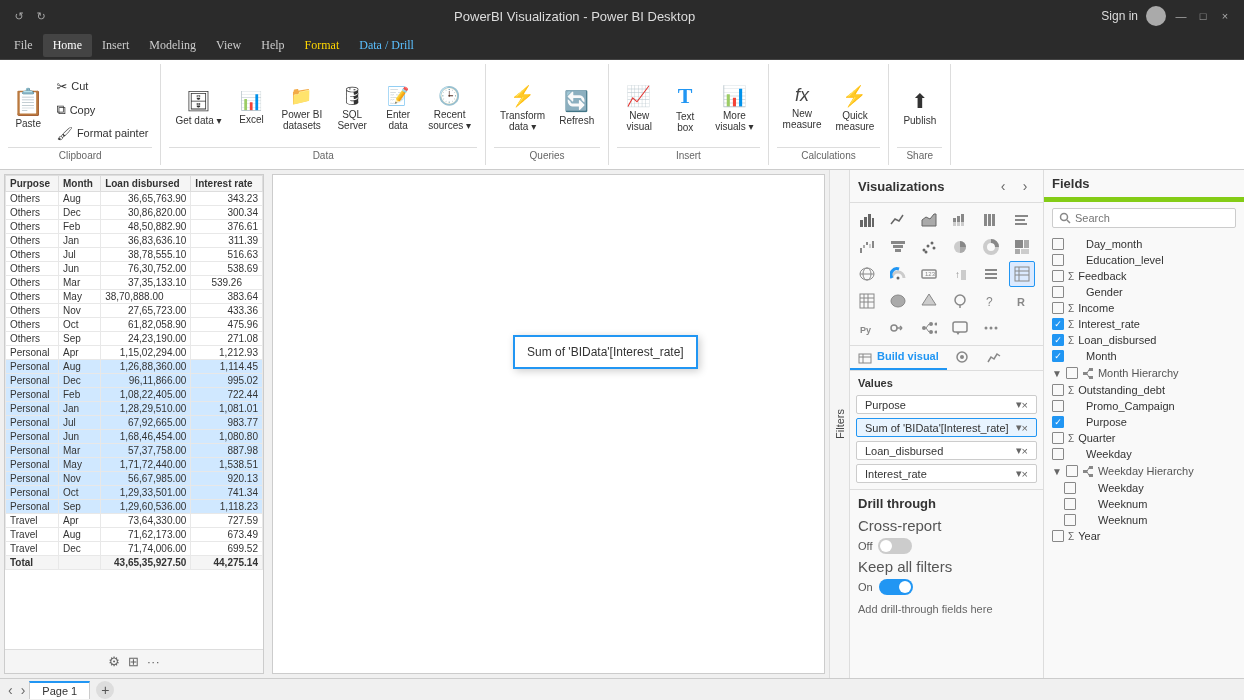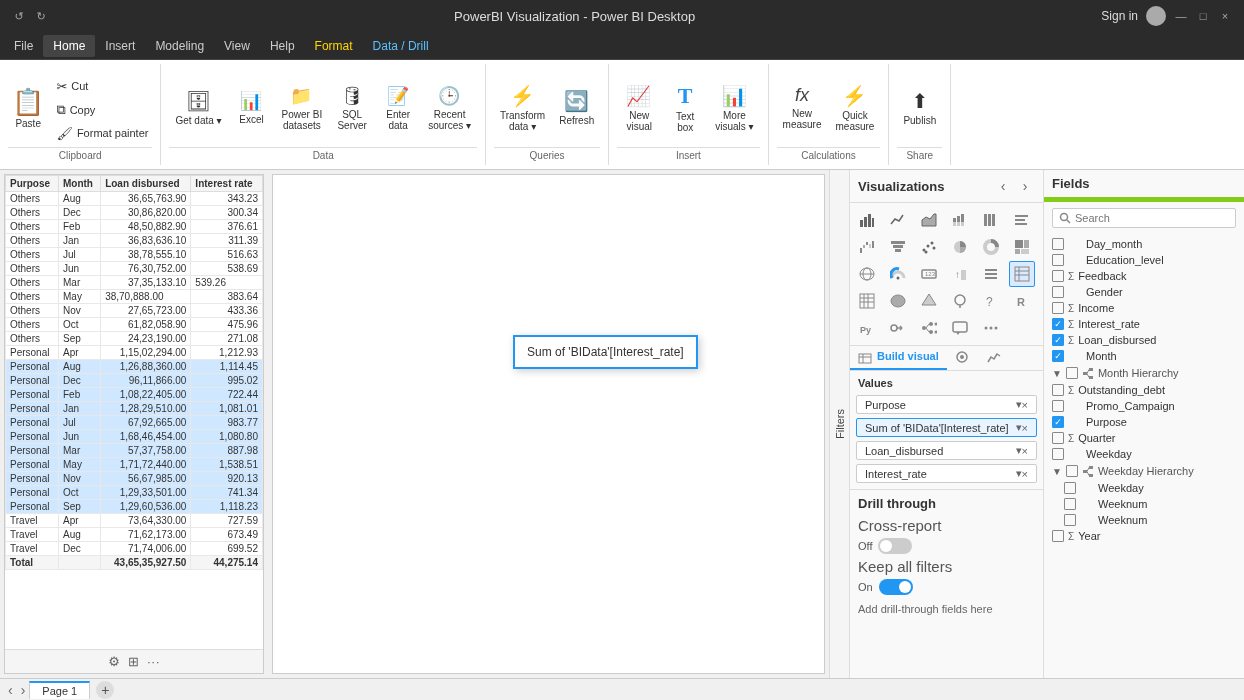--- a/index.html
+++ b/index.html
@@ -28,20 +28,21 @@
       align-items: center;
       padding: 0 4px;
       border-bottom: 1px solid #444;
     }
     .menu-item {
       color: #ccc;
       padding: 4px 10px;
       font-size: 12px;
       cursor: pointer;
       border-radius: 2px;
+      font-family: Liberation Serif, serif;
     }
     .menu-item.active { color: #fff; background: #444; }
     .menu-item.highlight { color: #ffd700; }
     .menu-item.blue-highlight { color: #5bc0ff; }
 
     
     .ribbon {
       background: #fff;
       border-bottom: 1px solid #ccc;
       height: 110px;
@@ -600,21 +601,21 @@
             <tr>
               <td>Others</td>
               <td>Jun</td>
               <td style="text-align:right;">76,30,752.00</td>
               <td style="text-align:right;">538.69</td>
             </tr>
             <tr>
               <td>Others</td>
               <td>Mar</td>
               <td style="text-align:right;">37,35,133.10</td>
-              <td style="text-align:left;margin-top:19px;">539.26</td>
+              <td style="text-align:center;margin-top:19px;">539.26</td>
             </tr>
             <tr>
               <td>Others</td>
               <td>May</td>
               <td style="">38,70,888.00</td>
               <td style="text-align:right;">383.64</td>
             </tr>
             <tr>
               <td>Others</td>
               <td>Nov</td>

